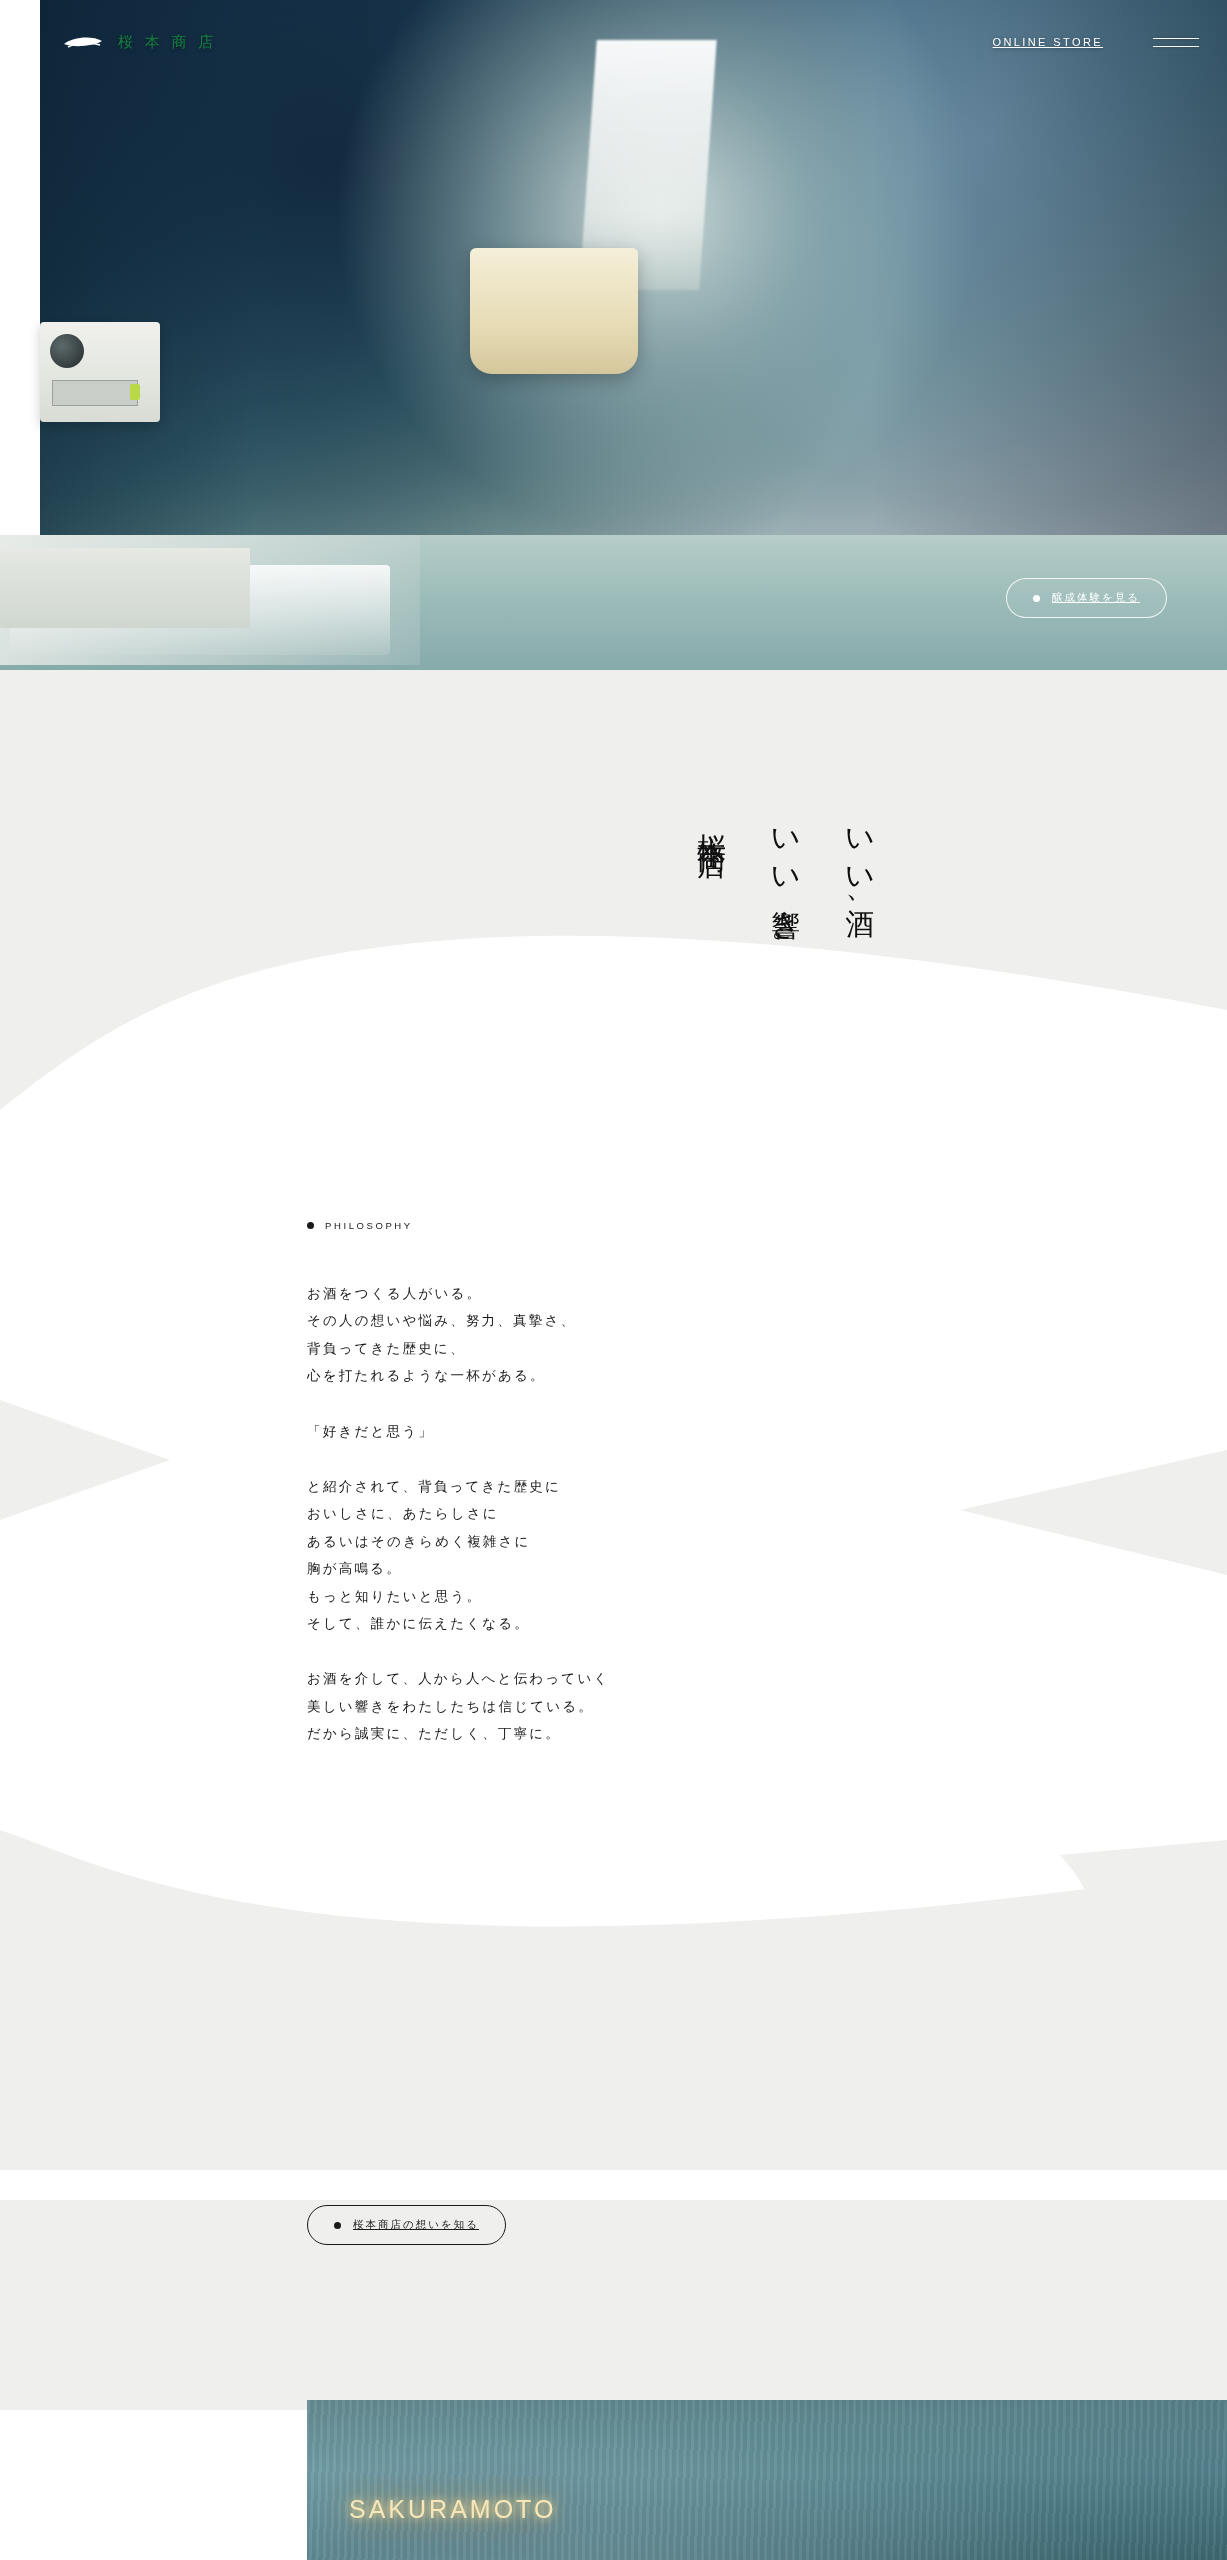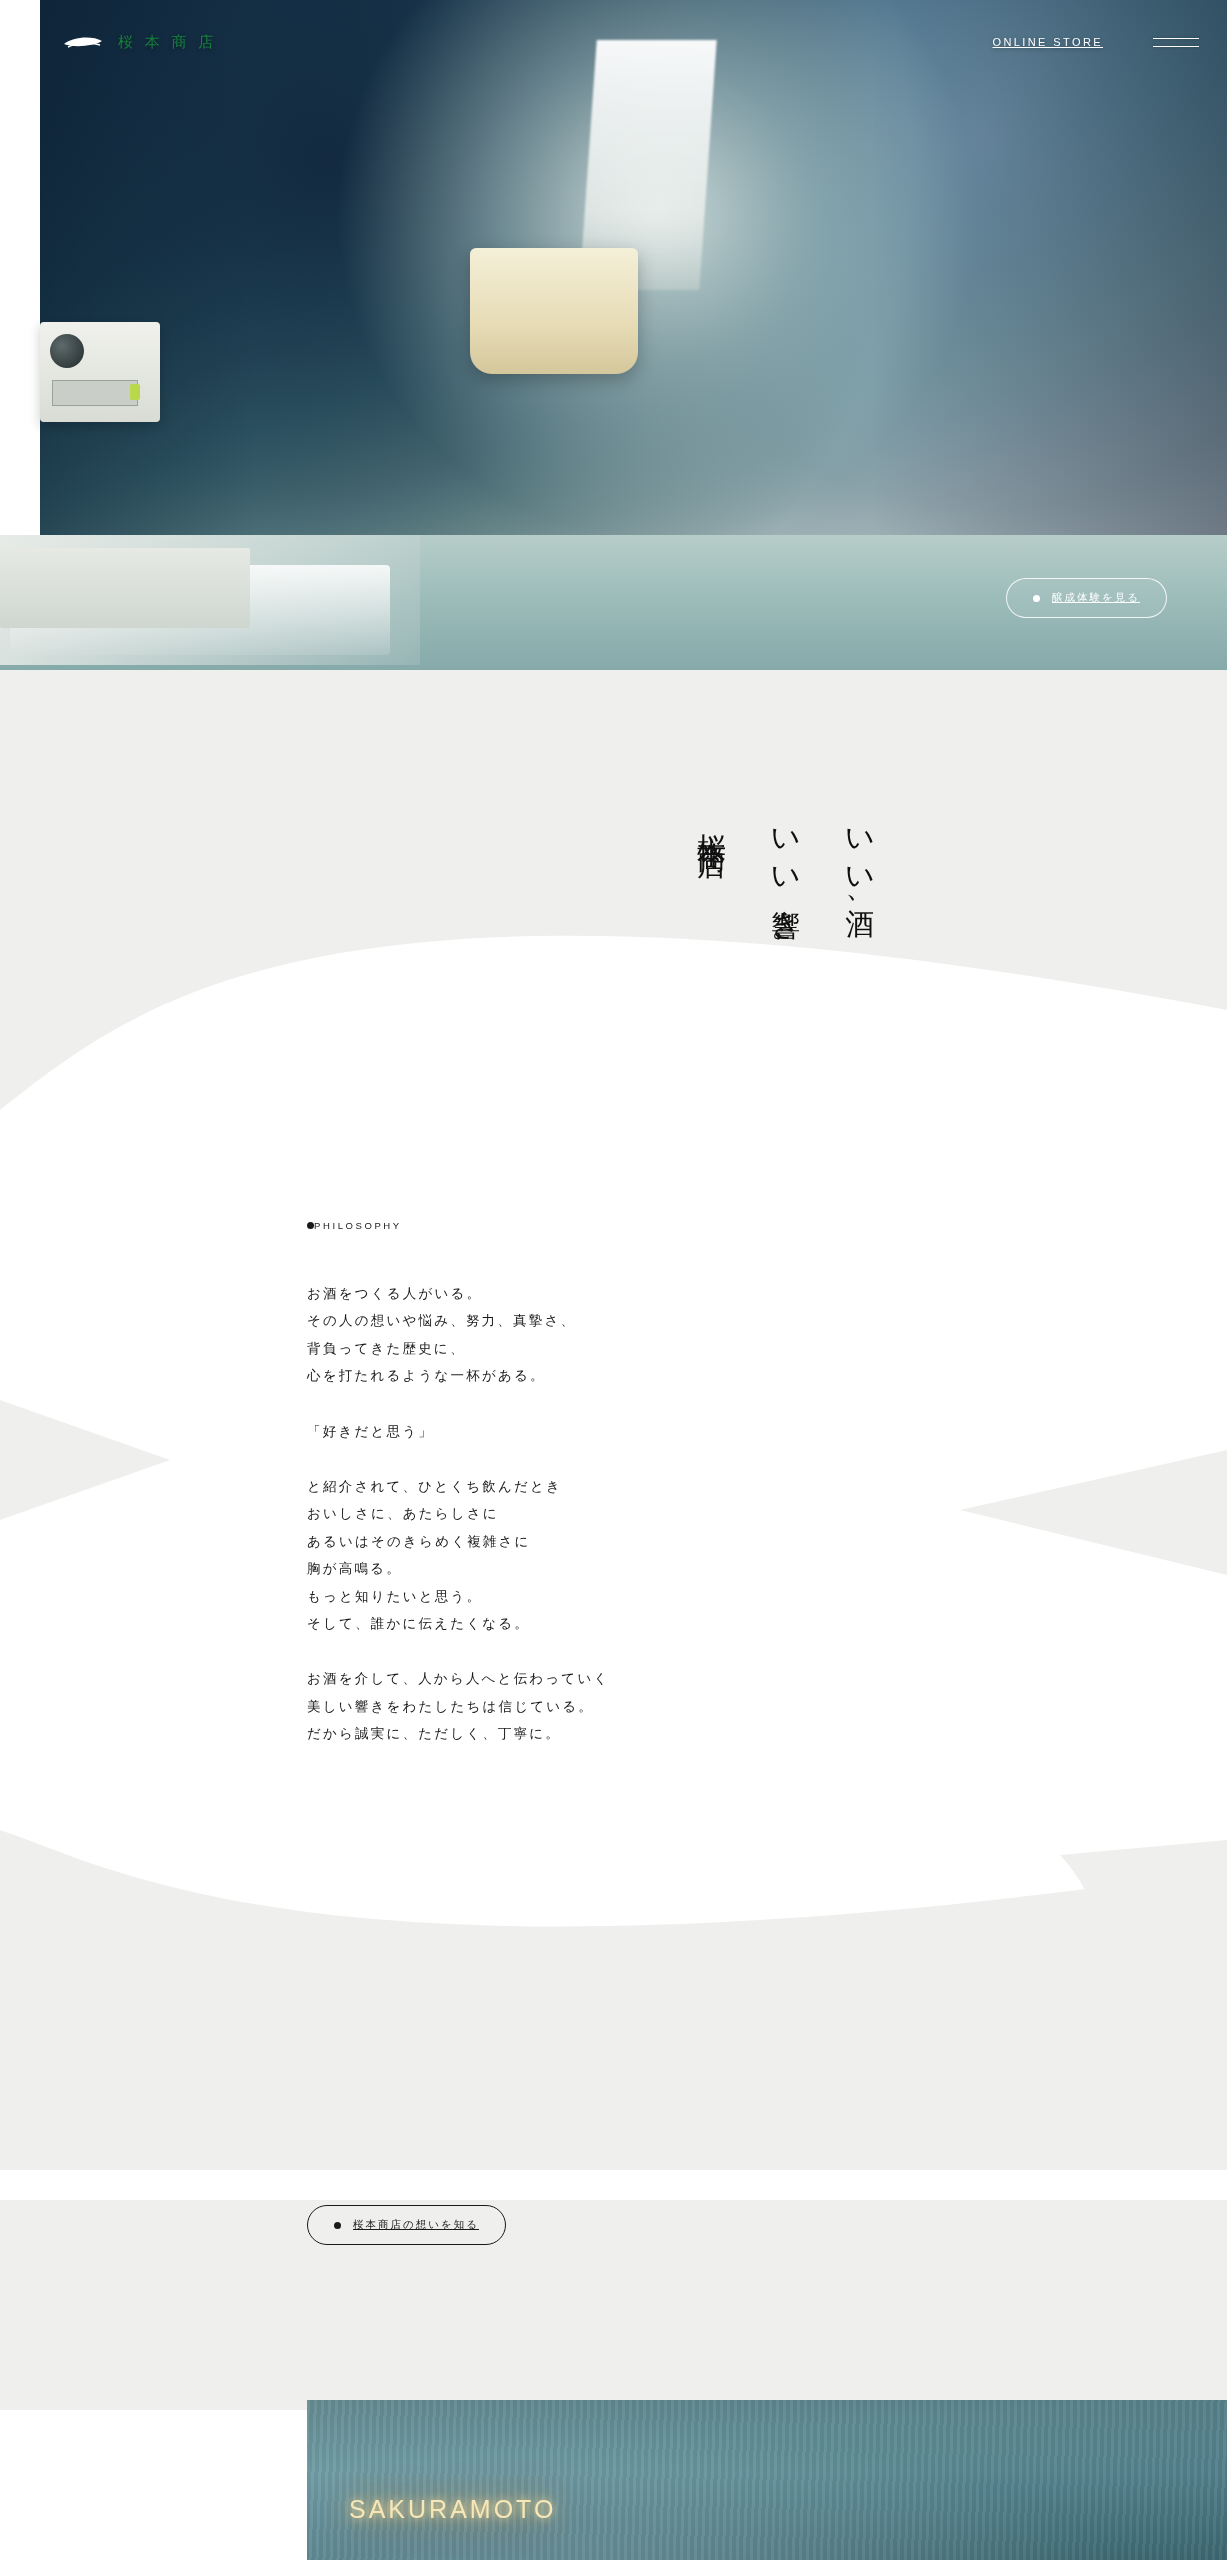--- a/index.html
+++ b/index.html
@@ -250,20 +250,21 @@
     color: #101010;
     font-family: "Liberation Serif", "DejaVu Serif", serif;
   }
 
   
   .philosophy-label {
     position: absolute;
     left: 307px; top: 1220px;
     display: flex;
     align-items: center;
+    gap: 11px;
     z-index: 20;
   }
   .philosophy-label .dot {
     width: 7px; height: 7px; border-radius: 50%;
     background: #1a1a1a;
   }
   .philosophy-label .txt {
     font-size: 9.5px;
     letter-spacing: 2.6px;
     color: #1a1a1a;
@@ -383,21 +384,21 @@
   </div>
 
   <div class="philosophy-body">
     <p>お酒をつくる人がいる。</p>
     <p>その人の想いや悩み、努力、真摯さ、</p>
     <p>背負ってきた歴史に、</p>
     <p>心を打たれるような一杯がある。</p>
     <div class="gap"></div>
     <p>「好きだと思う」</p>
     <div class="gap"></div>
-    <p>と紹介されて、ひとくち飲んだとき</p>
+    <p>と紹介されて、背負ってきた歴史に</p>
     <p>おいしさに、あたらしさに</p>
     <p>あるいはそのきらめく複雑さに</p>
     <p>胸が高鳴る。</p>
     <p>もっと知りたいと思う。</p>
     <p>そして、誰かに伝えたくなる。</p>
     <div class="gap"></div>
     <p>お酒を介して、人から人へと伝わっていく</p>
     <p>美しい響きをわたしたちは信じている。</p>
     <p>だから誠実に、ただしく、丁寧に。</p>
     <div class="gap"></div>

